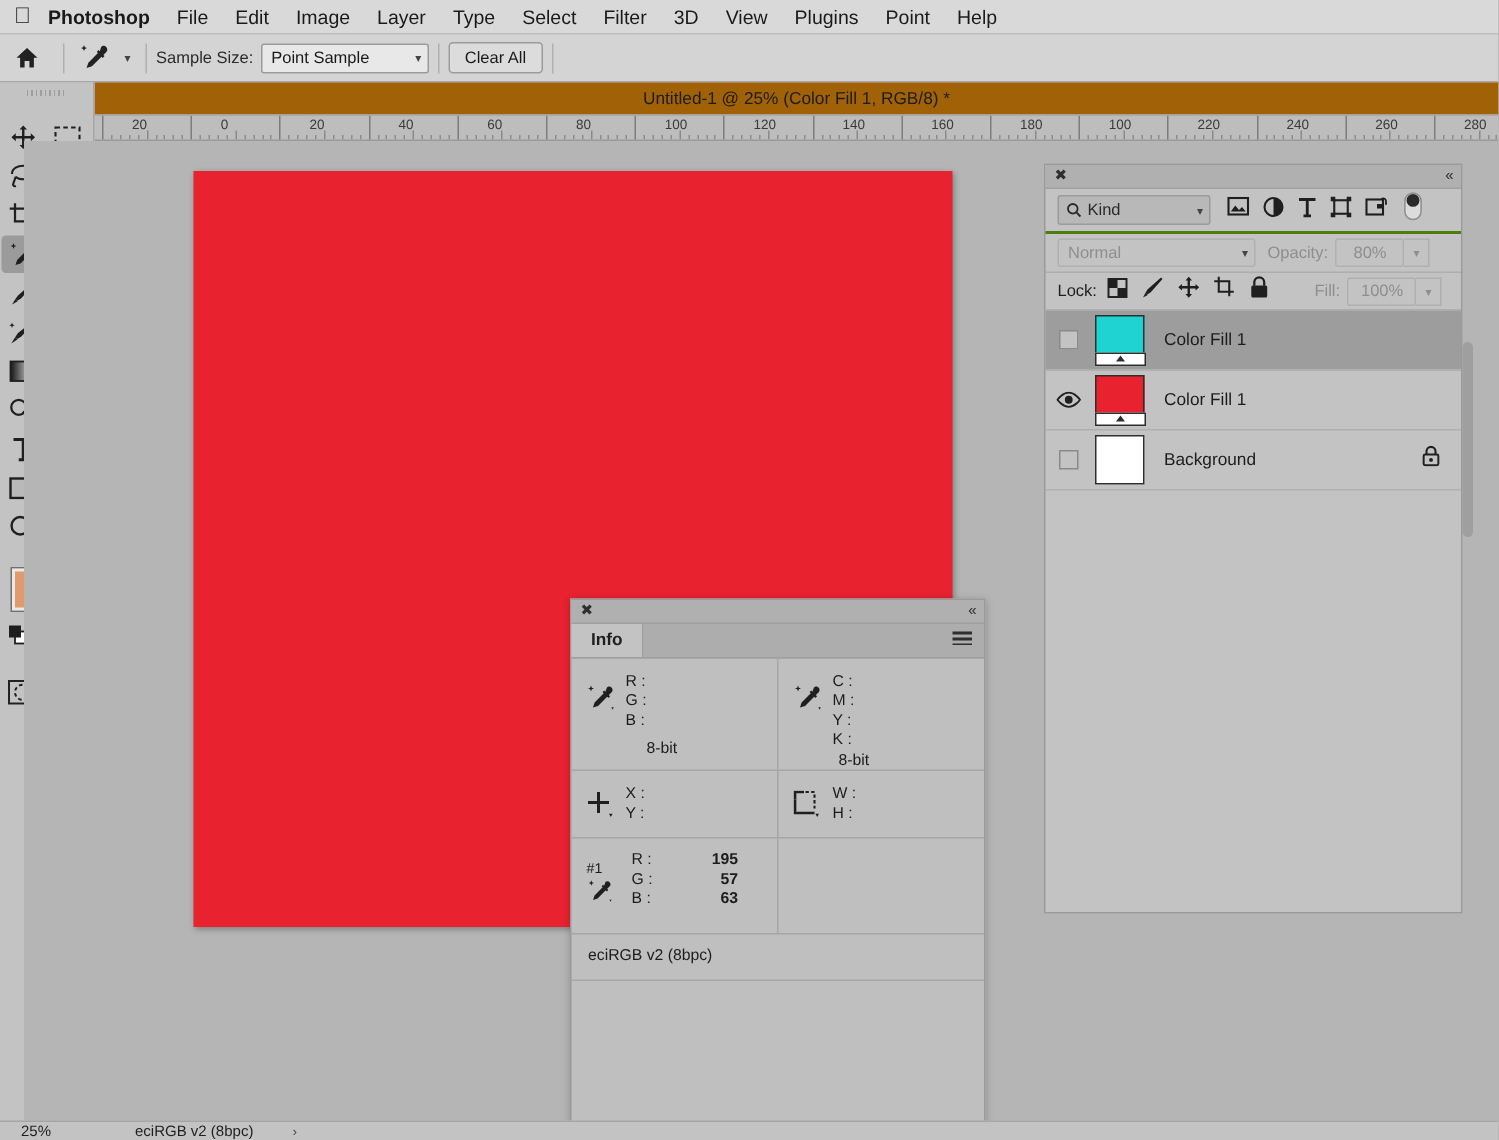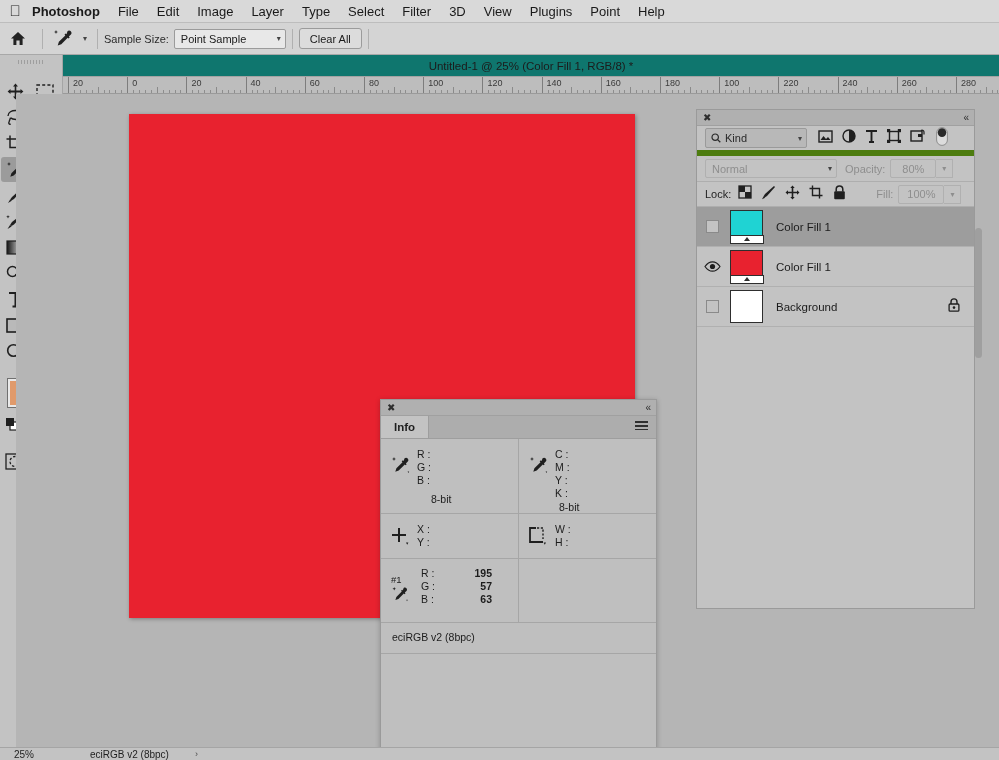--- a/index.html
+++ b/index.html
@@ -49,21 +49,21 @@
   .opt-btn {
     height: 21px; background: #dcdcdc; border: 1px solid #9b9b9b;
     border-radius: 3px; font-size: 11px; color: #1a1a1a;
     display: flex; align-items: center; padding: 0 10px;
   }
   .caret { font-size: 8px; color: #444; margin-left: 6px; }
 
   
   #doctab {
     position: absolute; left: 63px; top: 55px; width: 936px; height: 22px;
-    background: #0f766e;
+    background: #a16207;
     border-bottom: 1px solid #a3a3a3;
     display: flex; align-items: center; justify-content: center;
   }
   #doctitle { font-size: 11.5px; color: #1c1c1c; }
 
   
   #ruler-top {
     position: absolute; left: 63px; top: 77px; width: 936px; height: 17px;
     background: #bdbdbd; border-bottom: 1px solid #9a9a9a;
     overflow: hidden;
@@ -76,21 +76,21 @@
   .rt-major {
     position: absolute; top: 0; width: 1px; height: 17px; background: #7d7d7d;
   }
   .rt-minor {
     position: absolute; bottom: 0; width: 1px; height: 3px; background: #8d8d8d;
   }
   .rt-mid {
     position: absolute; bottom: 0; width: 1px; height: 6px; background: #8a8a8a;
   }
   .rt-lbl {
-    position: absolute; top: 1px; font-size: 9px; color: #3a3a3a; padding-left: 5px;
+    position: absolute; top: 1px; font-size: 9px; color: #3a3a3a; padding-left: 20px;
   }
   .rl-major {
     position: absolute; left: 0; height: 1px; width: 16px; background: #7d7d7d;
   }
   .rl-minor {
     position: absolute; right: 0; height: 1px; width: 3px; background: #8d8d8d;
   }
   .rl-mid {
     position: absolute; right: 0; height: 1px; width: 6px; background: #8a8a8a;
   }
@@ -217,21 +217,21 @@
   }
 
   
   #layers-panel {
     position: absolute; left: 696px; top: 109px; width: 279px; height: 500px;
     background: #c3c3c3;
     border: 1px solid #9a9a9a;
   }
   #layers-filter {
     height: 30px; display: flex; align-items: center; padding: 0 8px;
-    border-bottom: 6px solid #4d7c0f;
+    border-bottom: 2px solid #4d7c0f;
   }
   #kind-select {
     width: 102px; height: 20px; background: #b8b8b8;
     border: 1px solid #9a9a9a; border-radius: 2px;
     display: flex; align-items: center; padding: 0 4px 0 5px;
     font-size: 11px; color: #2a2a2a; justify-content: space-between;
   }
   .filter-icons { display: flex; align-items: center; gap: 9px; margin-left: 11px; }
   #layers-blend {
     height: 26px; display: flex; align-items: center; padding: 0 8px;

